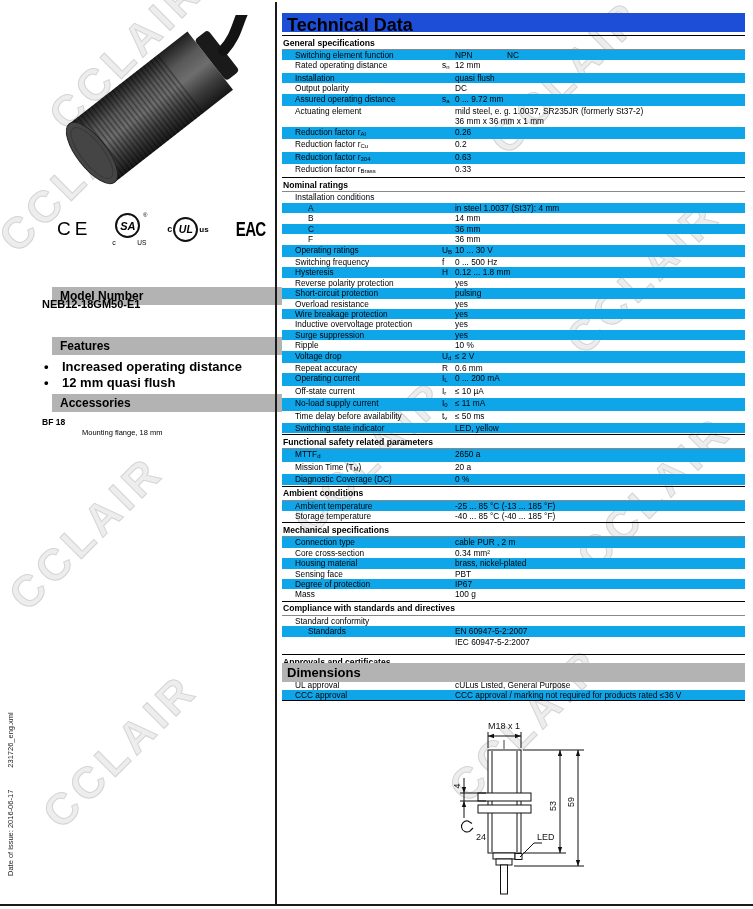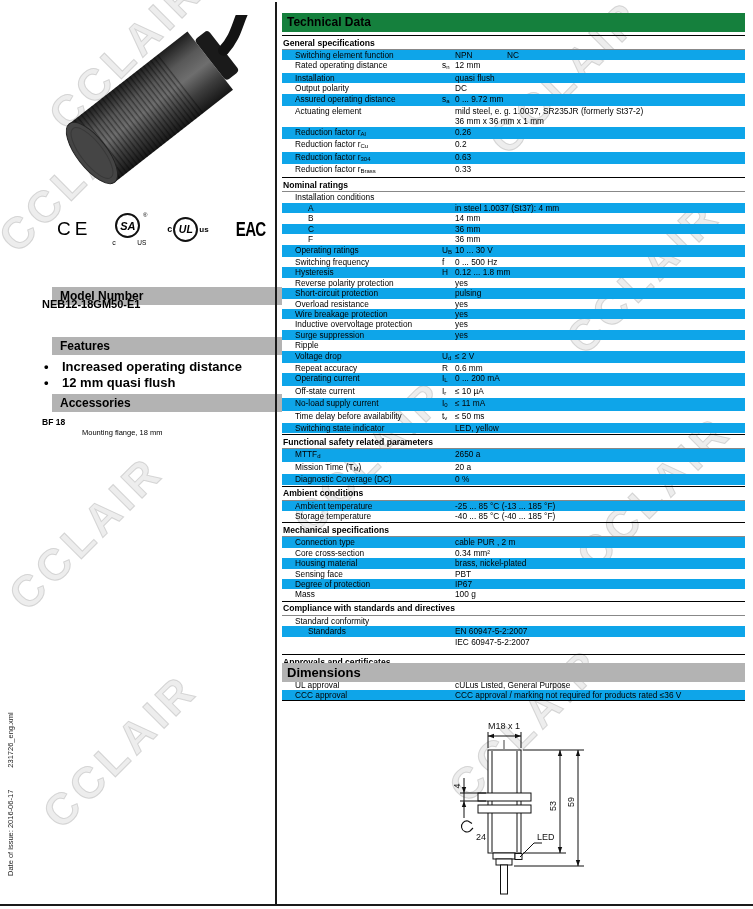--- a/index.html
+++ b/index.html
@@ -45,22 +45,22 @@
     font-size:12px; font-weight:bold; padding:2px 0 0 8px;
   }
   .model-value { position:absolute; left:2px; top:298px; font-size:11px; font-weight:bold; }
   .feat-list { position:absolute; left:4px; top:359px; font-size:13px; font-weight:bold; line-height:16px; }
   .feat-list .b { display:inline-block; width:18px; }
   .acc-name { position:absolute; left:2px; top:417px; font-size:8.5px; font-weight:bold; }
   .acc-desc { position:absolute; left:2px; top:428px; font-size:7.5px;padding-left:40px; }
 
   
   .right-col { position:absolute; left:282px; top:0; width:463px; z-index:1; }
-  .title-bar { position:absolute; left:0; top:13px; width:463px; height:19px; background:#15803d;
-               font-size:12px; font-weight:bold; padding:2px 0 0 5px; }
+  .title-bar { position:absolute; left:0; top:13px; width:463px; height:19px; background:#1d4ed8;
+               font-size:18px; font-weight:bold; padding:2px 0 0 5px; }
   .spec-body { position:absolute; left:0; top:34px; width:463px; }
   .sec-head { border-top:1.2px solid #000; border-bottom:1px solid #888;
               font-size:8.6px; font-weight:bold; padding:1.5px 0 1.5px 1px; margin-top:1px; }
   .sec-gap { margin-top:7px; }
   .trow { display:flex; min-height:10.4px; font-size:8.3px; line-height:10.4px; }
   .trow.shade { background:#0ea5e9; }
   .c-label { width:160px; flex:none; padding-left:13px; }
   .c-label.ind2 { padding-left:26px; }
   .c-sym { width:13px; flex:none; }
   .c-val { flex:1; }
@@ -273,20 +273,21 @@
         <div class="c-val">yes</div>
       </div>
       <div class="trow shade">
         <div class="c-label">Surge suppression</div>
         <div class="c-sym"></div>
         <div class="c-val">yes</div>
       </div>
       <div class="trow">
         <div class="c-label">Ripple</div>
         <div class="c-sym"></div>
+        <div class="c-val">10  %</div>
       </div>
       <div class="trow shade">
         <div class="c-label">Voltage drop</div>
         <div class="c-sym">U<sub>d</sub></div>
         <div class="c-val">≤ 2 V</div>
       </div>
       <div class="trow">
         <div class="c-label">Repeat accuracy</div>
         <div class="c-sym">R</div>
         <div class="c-val">0.6 mm</div>

